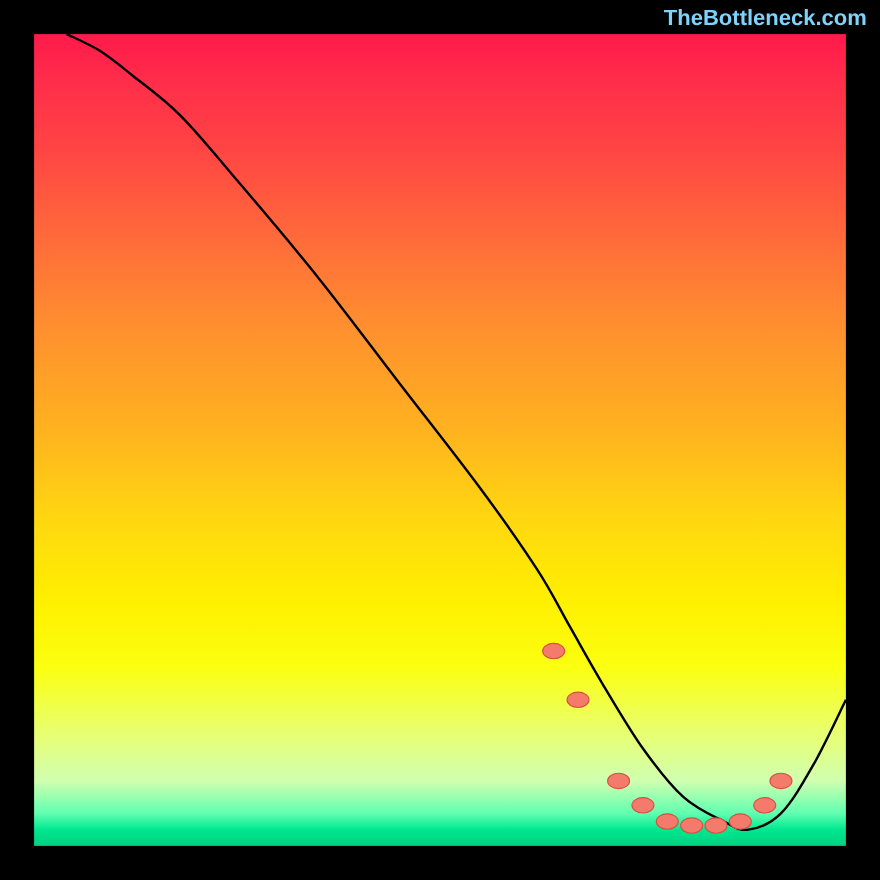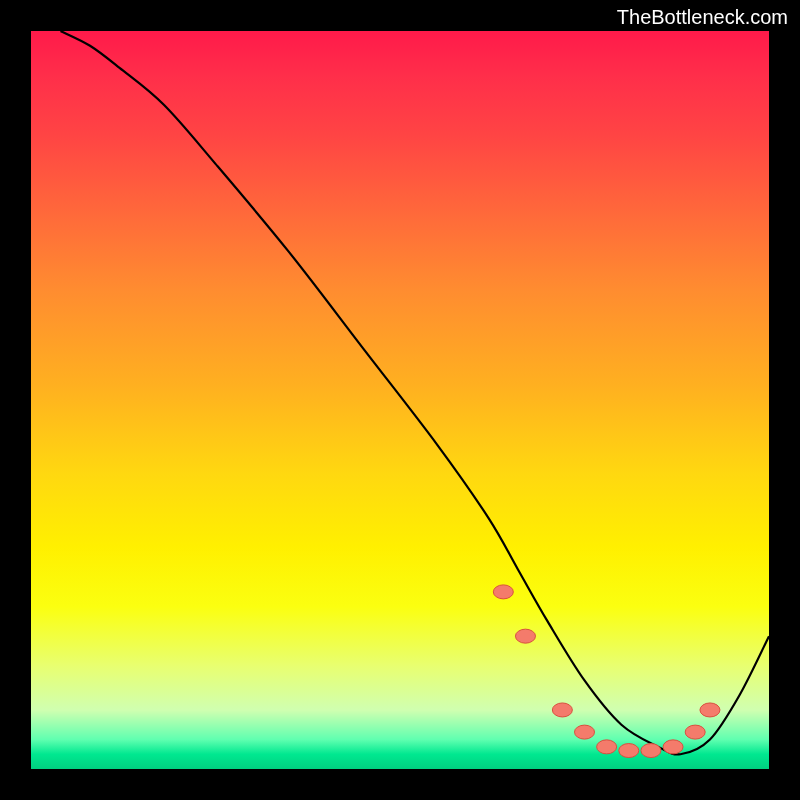--- a/index.html
+++ b/index.html
@@ -7,23 +7,23 @@
     width: 800px;
     height: 800px;
     background: #000;
     position: relative;
     font-family: Arial, sans-serif;
   }
   .watermark {
     position: absolute;
     top: 6px;
     right: 12px;
-    color: #ffffff;
+    color: #7dd3fc;
     font-size: 20px;
-    font-weight: 400;
+    font-weight: 700;
     z-index: 10;
   }
   .plot-area {
     position: absolute;
     left: 31px;
     top: 31px;
     width: 738px;
     height: 738px;
     overflow: hidden;
   }

